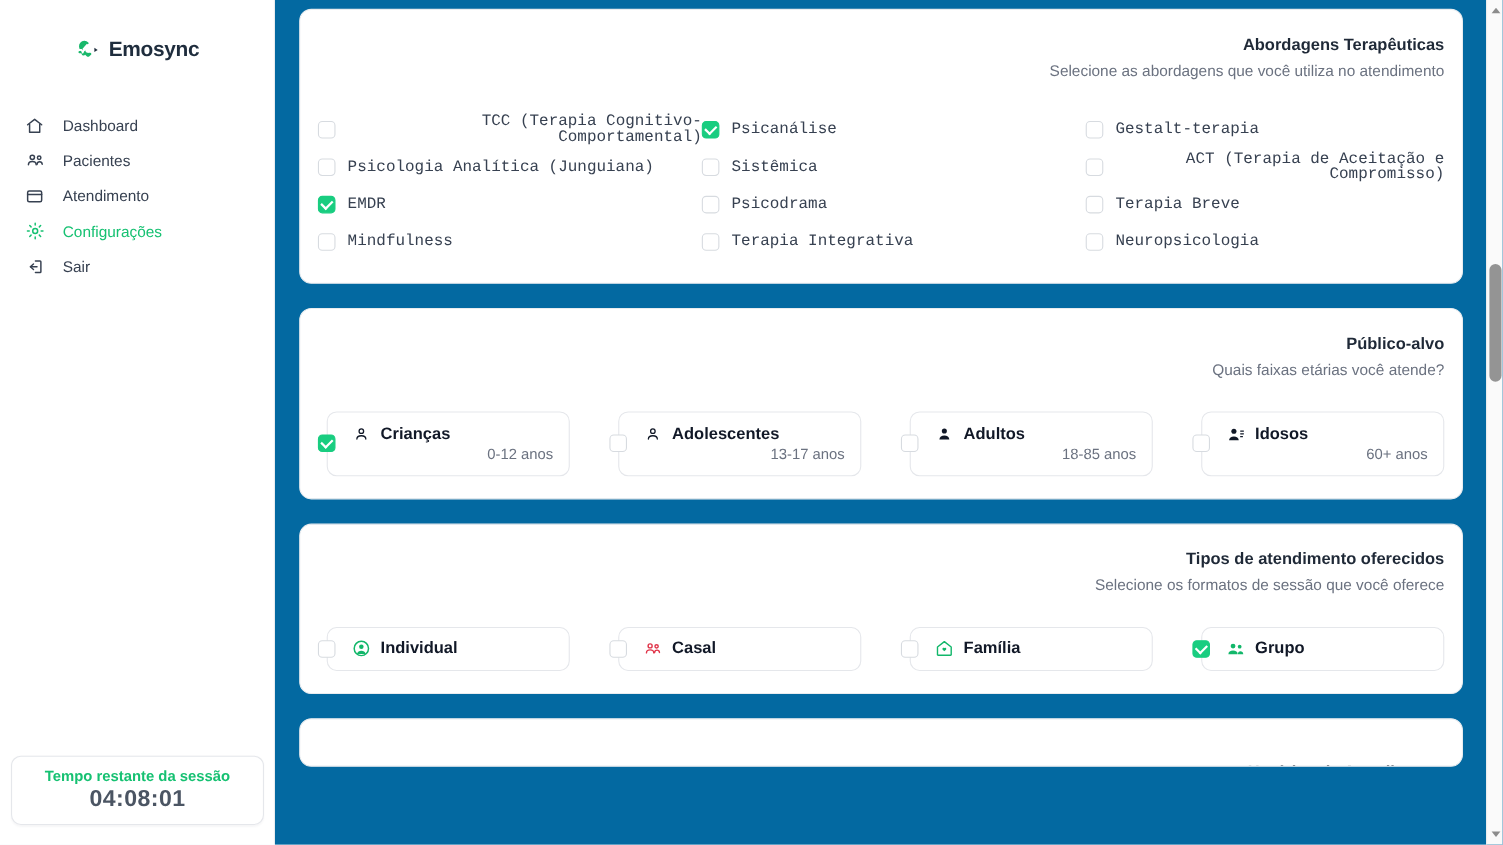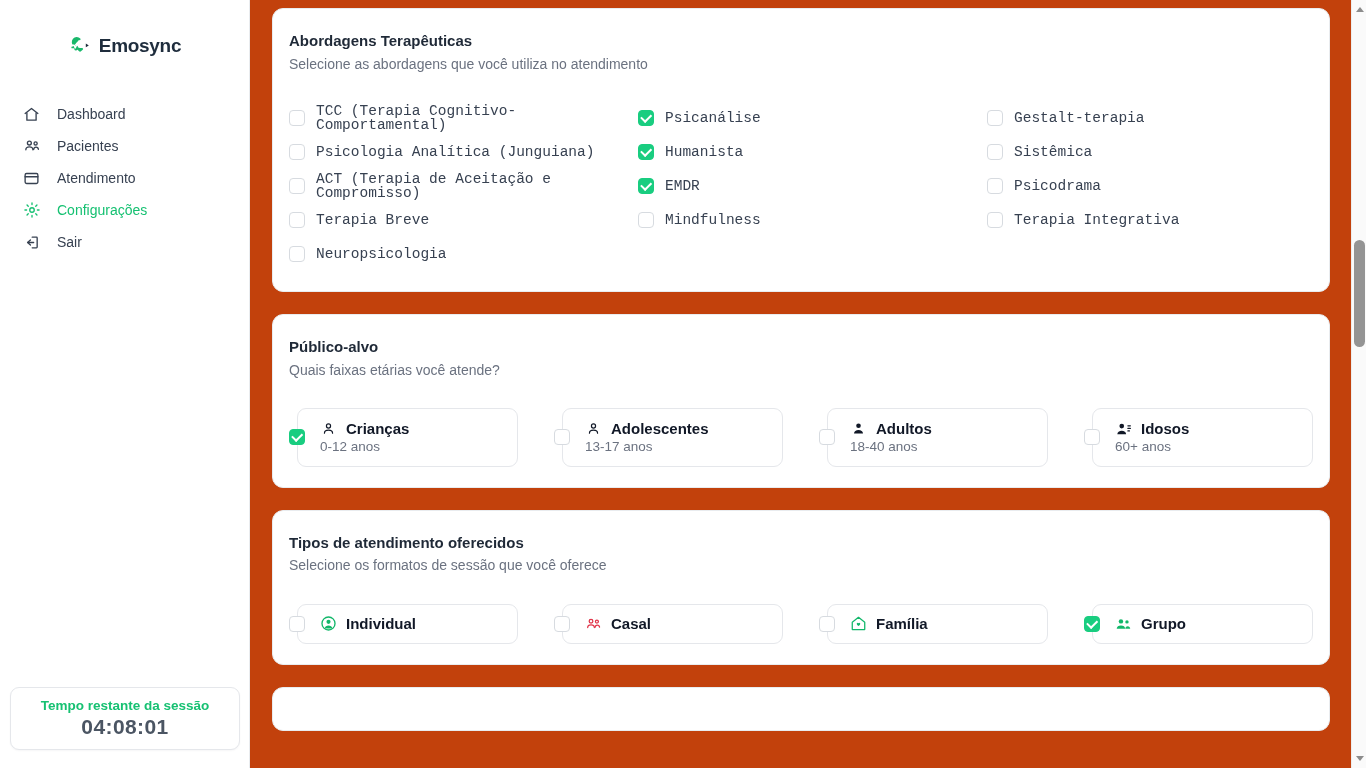--- a/index.html
+++ b/index.html
@@ -52,24 +52,25 @@
     display: flex; flex-direction: column; align-items: center; justify-content: center;
     gap: 2px;
     box-shadow: 0 1px 2px rgba(16,24,40,0.04);
   }
   .session-title { font-size: 13.5px; font-weight: 700; color: #16c172; text-align: center; }
   .session-time { font-size: 21px; font-weight: 700; color: #4b5563; letter-spacing: 0.4px; }
 
   
   .main {
     flex: 1; height: 768px;
-    background: #c2410c;
+    background: #0369a1;
     position: relative;
     overflow: hidden;
     padding: 0 36px 0 22px;
+    text-align: right;
   }
   .scroll-area { padding-top: 8px; }
 
   .card {
     background: #ffffff;
     border: 1px solid #e9ecef;
     border-radius: 11px;
     padding: 22px 16px 20px 16px;
     margin-bottom: 22px;
     position: relative;
@@ -270,24 +271,20 @@
           <label class="cb-item">
             <span class="cb"></span>
             <span class="cb-label">Gestalt-terapia</span>
           </label>
 
           <label class="cb-item">
             <span class="cb"></span>
             <span class="cb-label">Psicologia Analítica (Junguiana)</span>
           </label>
           <label class="cb-item">
-            <span class="cb on"></span>
-            <span class="cb-label">Humanista</span>
-          </label>
-          <label class="cb-item">
             <span class="cb"></span>
             <span class="cb-label">Sistêmica</span>
           </label>
 
           <label class="cb-item">
             <span class="cb"></span>
             <span class="cb-label">ACT (Terapia de Aceitação e Compromisso)</span>
           </label>
           <label class="cb-item">
             <span class="cb on"></span>
@@ -361,21 +358,21 @@
             <div class="opt-card">
               <div class="opt-head">
                 <span class="opt-ico">
                   <svg width="15" height="15" viewBox="0 0 24 24" fill="#111827">
                     <circle cx="12" cy="7.6" r="3.7"></circle>
                       <path d="M4.8 20c0-3.6 3.3-5.6 7.2-5.6s7.2 2 7.2 5.6z"></path>
                   </svg>
                 </span>
                 <span class="opt-title">Adultos</span>
               </div>
-              <div class="opt-sub">18-40 anos</div>
+              <div class="opt-sub">18-85 anos</div>
             </div>
           </div>
 
           <div class="opt-wrap">
             <span class="cb opt-cb"></span>
             <div class="opt-card">
               <div class="opt-head">
                 <span class="opt-ico">
                   <svg width="16" height="16" viewBox="0 0 24 24" fill="#111827">
                     <circle cx="8.6" cy="7.6" r="3.5"></circle>

